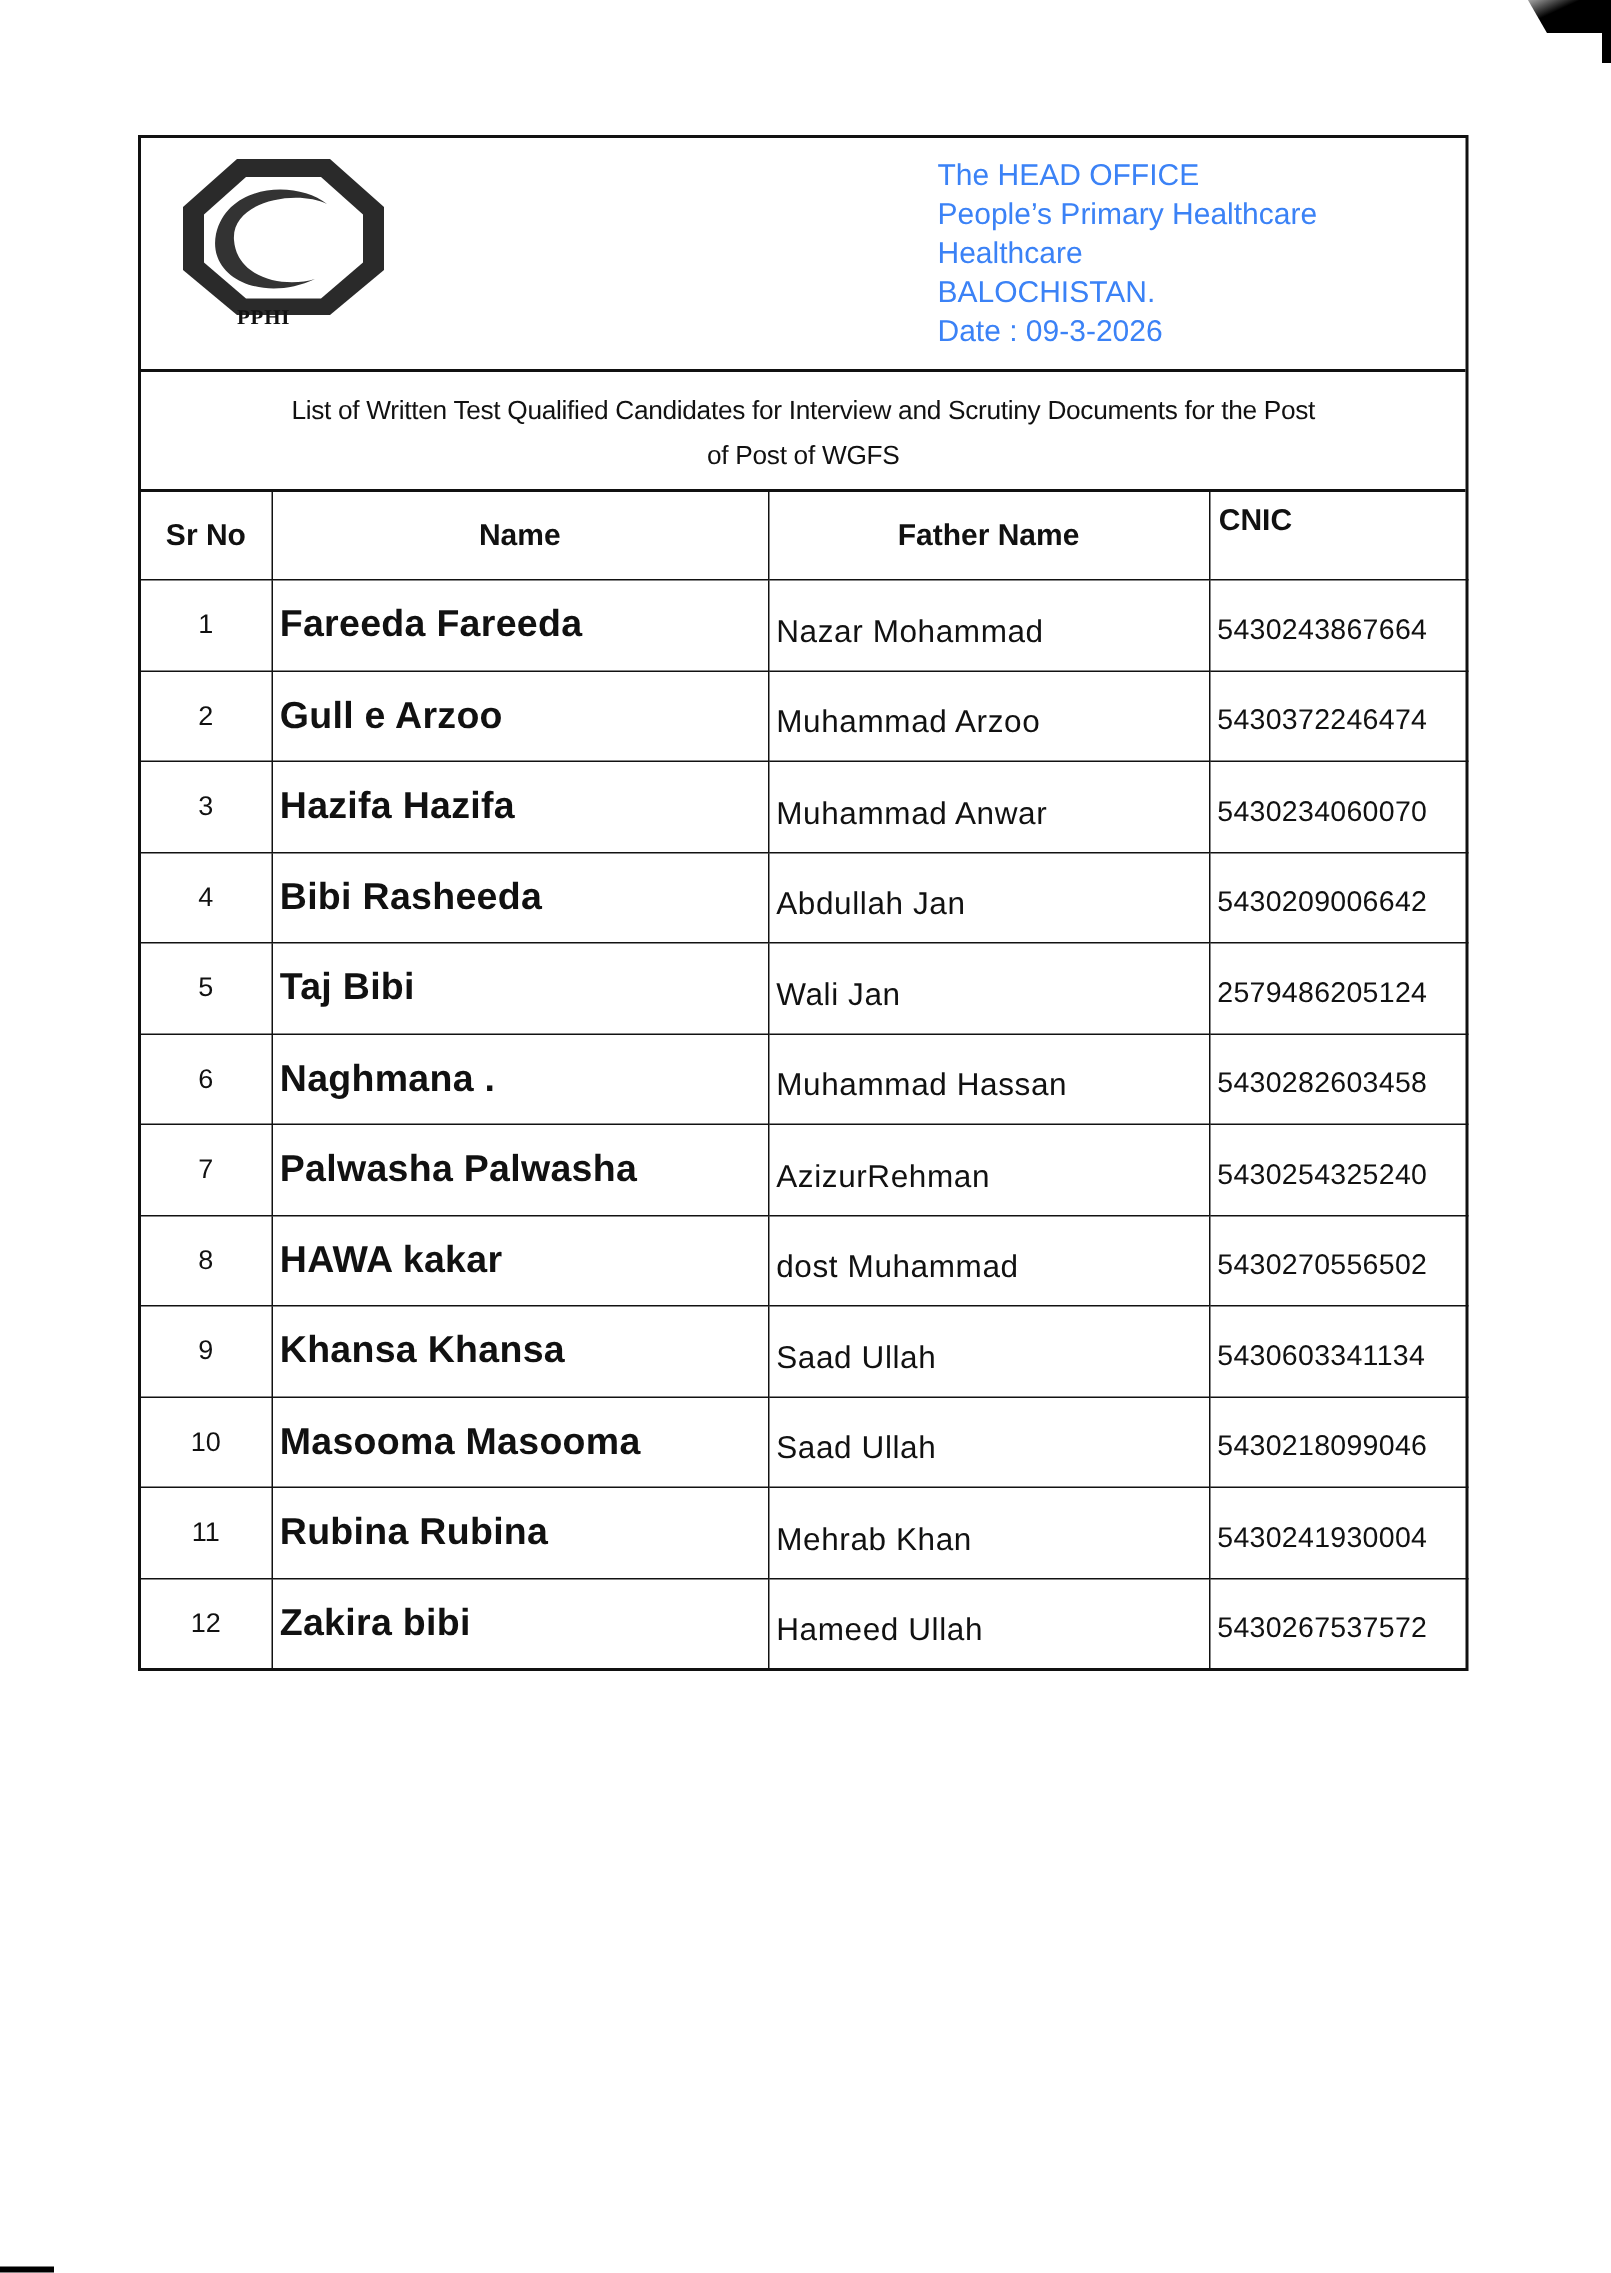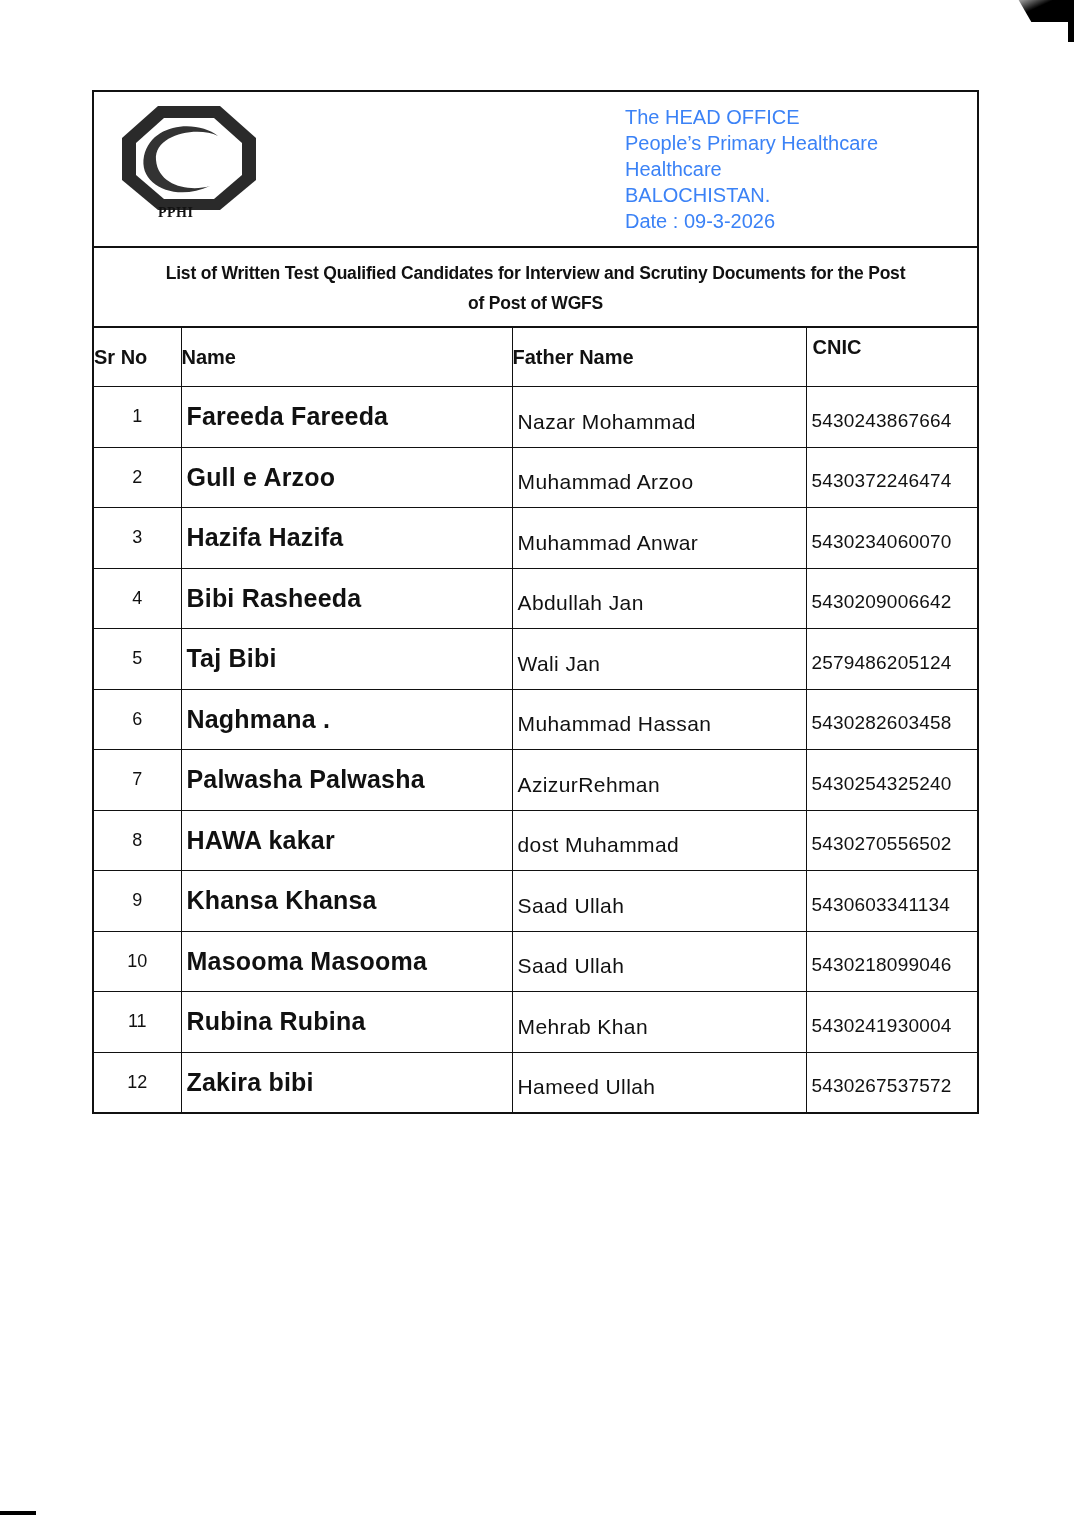--- a/index.html
+++ b/index.html
@@ -90,21 +90,21 @@
     }
     .office div {
       white-space: nowrap;
     }
 
     .title-block {
       border-bottom: 2px solid #111;
       text-align: center;
       padding: 10px 4px 8px 4px;
       font-family: "Liberation Sans", sans-serif;
-      font-weight: bold;
+      font-weight: normal;
       font-size: 17.5px;
       line-height: 30px;
       letter-spacing: -0.2px;
     }
 
     table.list {
       width: 100%;
       border-collapse: collapse;
       table-layout: fixed;
     }
@@ -119,21 +119,21 @@
 
     col.c-sr { width: 87px; }
     col.c-name { width: 331px; }
     col.c-father { width: 294px; }
     col.c-cnic { width: 173px; }
 
     table.list th {
       height: 50px;
       font-weight: bold;
       font-size: 20px;
-      text-align: left;
+      text-align: center;
       vertical-align: middle;
       font-family: "Liberation Sans", sans-serif;
     }
     table.list th.cnic-h {
       text-align: left;
       padding-left: 6px;
       vertical-align: top;
       padding-top: 8px;
     }
     table.list td {

